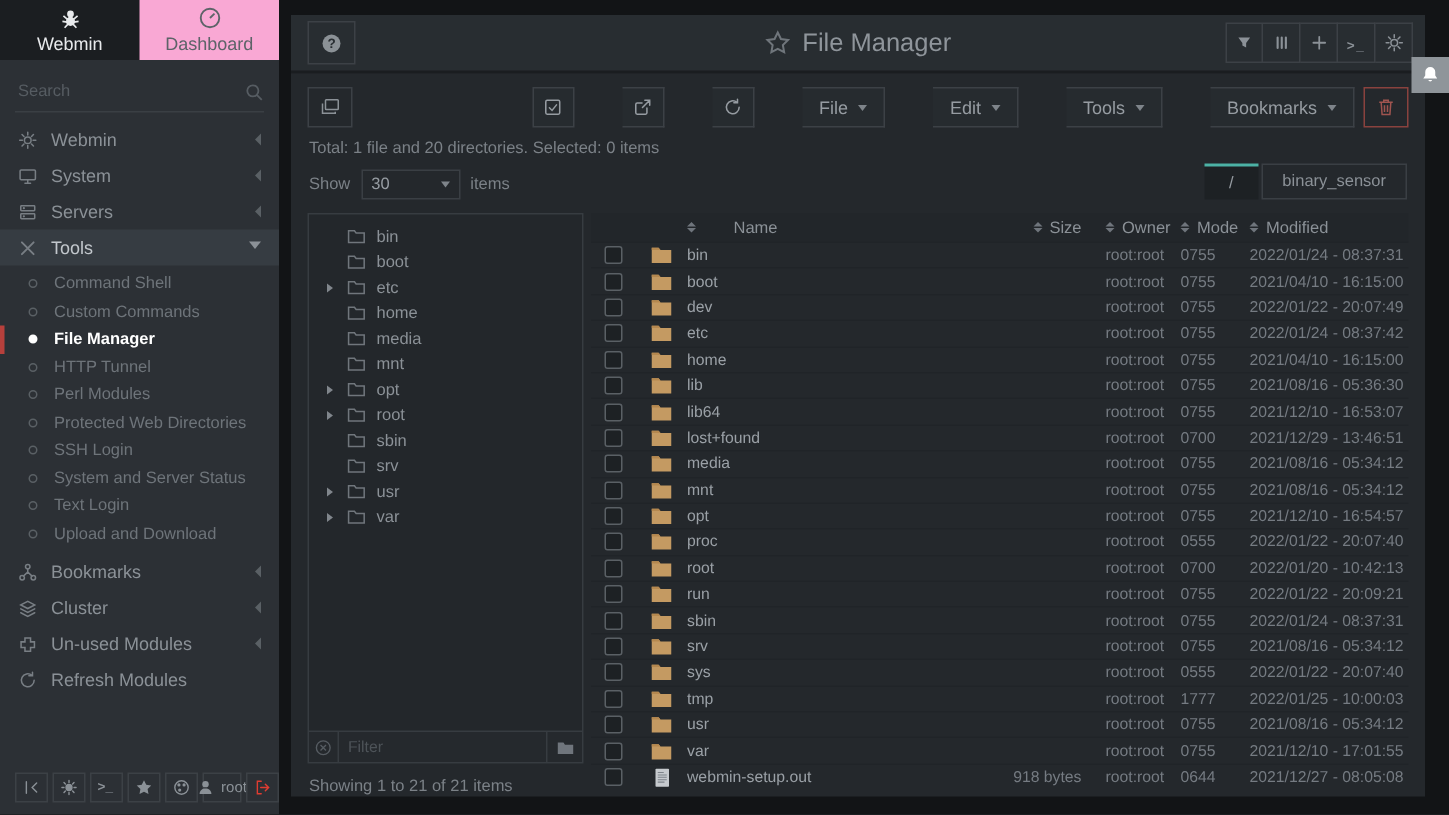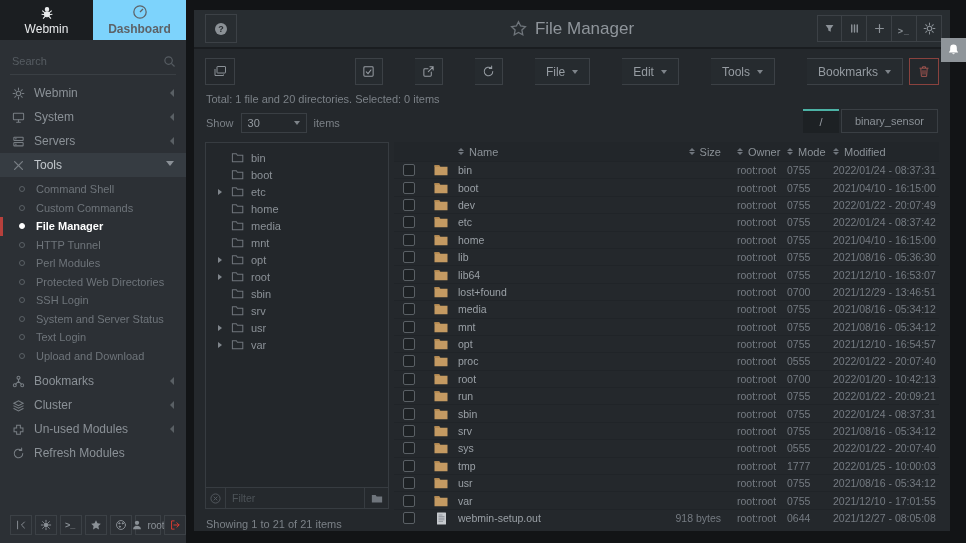--- a/index.html
+++ b/index.html
@@ -8,21 +8,21 @@
     background:#121416;
     font-family:"Liberation Sans","DejaVu Sans",sans-serif;
     -webkit-font-smoothing:antialiased;
   }
   svg{display:block;}
   
   .sidebar{position:absolute;left:0;top:0;width:186px;height:543px;background:#2c3035;}
   .tabs{height:40px;display:flex;background:#17191c;}
   .tab{flex:1;display:flex;flex-direction:column;align-items:center;justify-content:center;gap:2px;font-size:12px;cursor:pointer;}
   .tab.active{background:#1b1e21;color:#e8eaec;}
-  .tab.inactive{background:#7dd3fc;color:#5d6368;font-weight:bold;}
+  .tab.inactive{background:#f9a8d4;color:#5d6368;}
   .search-row{margin:8px 10px 0 10px;height:26px;border-bottom:1px solid #3a3f44;display:flex;align-items:center;}
   .search-row input{flex:1;background:transparent;border:0;outline:none;color:#f0abfc;font-size:11px;font-family:inherit;}
   .search-row input::placeholder{color:#565c62;}
   .search-icon{color:#565c62;}
   .nav{margin-top:6px;}
   .nav-item{height:24px;display:flex;align-items:center;padding:0 12px;color:#8b9197;font-size:12px;gap:9px;cursor:pointer;}
   .nav-item .ic{width:13px;height:13px;color:#787e84;flex:none;}
   .nav-item .chev{margin-left:auto;width:0;height:0;border-right:4px solid #5a6065;border-top:4px solid transparent;border-bottom:4px solid transparent;}
   .nav-item.open{background:#363c42;color:#c2c7cc;}
   .nav-item.open .chev{border-right:none;border-left:4px solid transparent;border-right:4px solid transparent;border-top:5px solid #8b9197;}
@@ -74,21 +74,21 @@
   .tree-filter{position:absolute;left:0;right:0;bottom:0;height:20px;border-top:1px solid #373c41;background:#25292d;display:flex;align-items:center;}
   .tree-filter .clr{width:20px;display:flex;align-items:center;justify-content:center;color:#565c62;border-right:1px solid #373c41;height:100%;box-sizing:border-box;cursor:pointer;}
   .tree-filter input{flex:1;min-width:0;background:transparent;border:0;outline:none;color:#9aa0a6;font-size:10.5px;font-family:inherit;padding:0 6px;}
   .tree-filter input::placeholder{color:#4d5358;}
   .tree-filter .dirbtn{width:24px;height:100%;border-left:1px solid #373c41;display:flex;align-items:center;justify-content:center;color:#6f757c;cursor:pointer;box-sizing:border-box;}
   .ftable{flex:1;min-width:0;}
   .t-header{height:19px;display:flex;align-items:center;background:#22262a;color:#8b9197;font-size:11px;}
   .t-row{height:16.4px;display:flex;align-items:center;border-top:1px solid #202428;color:#757b82;font-size:10.5px;cursor:pointer;}
   .c-check{width:30px;display:flex;justify-content:center;flex:none;}
   .c-icon{width:34px;display:flex;justify-content:center;flex:none;}
-  .c-name{flex:1;min-width:0;color:#9aa0a6;}
+  .c-name{flex:1;min-width:0;color:#9aa0a6;gap:20px;}
   .t-header .c-name{color:#8b9197;display:flex;align-items:center;}
   .c-size{width:80px;text-align:right;flex:none;}
   .c-owner{width:58px;padding-left:16px;flex:none;box-sizing:border-box;}
   .c-mode{width:48px;padding-left:8px;flex:none;box-sizing:border-box;}
   .c-modified{width:112px;padding-left:6px;flex:none;box-sizing:border-box;}
   .t-header .hc{display:flex;align-items:center;cursor:pointer;}
   .t-header .c-size{display:flex;justify-content:flex-end;}
   .sort{display:inline-flex;flex-direction:column;gap:1px;margin-right:5px;}
   .sort i{width:0;height:0;display:block;}
   .sort .up{border-bottom:3.5px solid #6f757c;border-left:3px solid transparent;border-right:3px solid transparent;}

